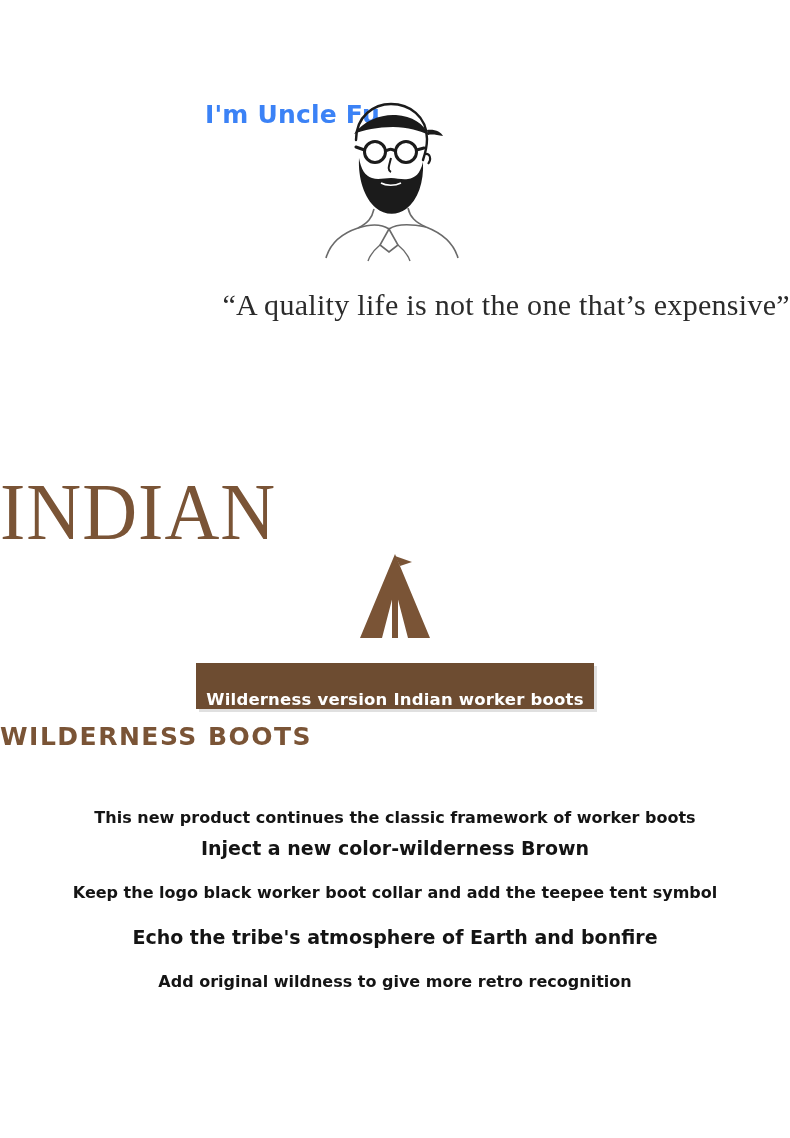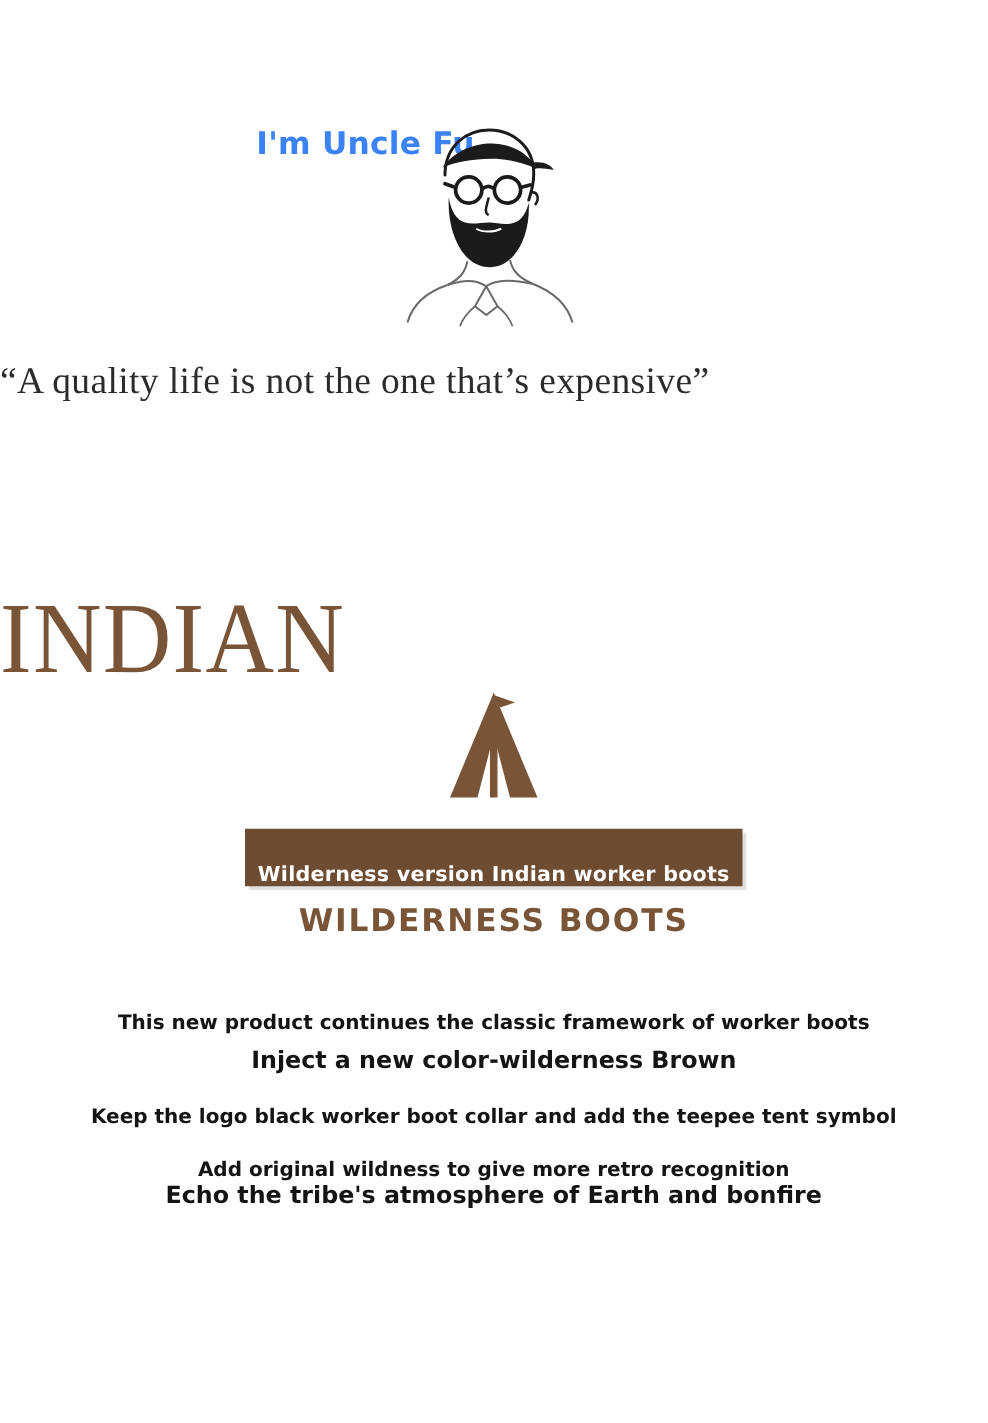--- a/index.html
+++ b/index.html
@@ -42,21 +42,21 @@
     left: 296px;
     top: 82px;
   }
 
   
   .quote {
     position: absolute;
     top: 288px;
     left: 0;
     width: 790px;
-    text-align: left;
+    text-align: right;
     font-family: "Liberation Serif", serif;
     font-size: 30px;
     color: #2b2b2b;
     letter-spacing: 0.3px;
     white-space: nowrap;
   }
 
   
   .brand-wrap {
     position: absolute;
@@ -101,21 +101,21 @@
     font-weight: 700;
     letter-spacing: 0.2px;
     font-family: "DejaVu Sans", sans-serif;
   }
 
   .subtitle {
     position: absolute;
     top: 722px;
     left: 0;
     width: 790px;
-    text-align: center;
+    text-align: left;
     color: #7a5436;
     font-size: 25px;
     font-weight: 700;
     letter-spacing: 1.5px;
     font-family: "DejaVu Sans", sans-serif;
   }
 
   
   .features {
     position: absolute;
@@ -195,17 +195,17 @@
   <div class="banner">
     <span class="banner-text">Wilderness version Indian worker boots</span>
   </div>
 
   <div class="subtitle">WILDERNESS  BOOTS</div>
 
   <div class="features">
     <div class="feature-line f0">This new product continues the classic framework of worker boots</div>
     <div class="feature-line f1">Inject a new color-wilderness Brown</div>
     <div class="feature-line f2">Keep the logo black worker boot collar and add the teepee tent symbol</div>
+    <div class="feature-line f3">Echo the tribe's atmosphere of Earth and bonfire</div>
     <div class="feature-line f4">Add original wildness to give more retro recognition</div>
-    <div class="feature-line f3">Echo the tribe's atmosphere of Earth and bonfire</div>
   </div>
 
 </div>
 
 </body></html>

